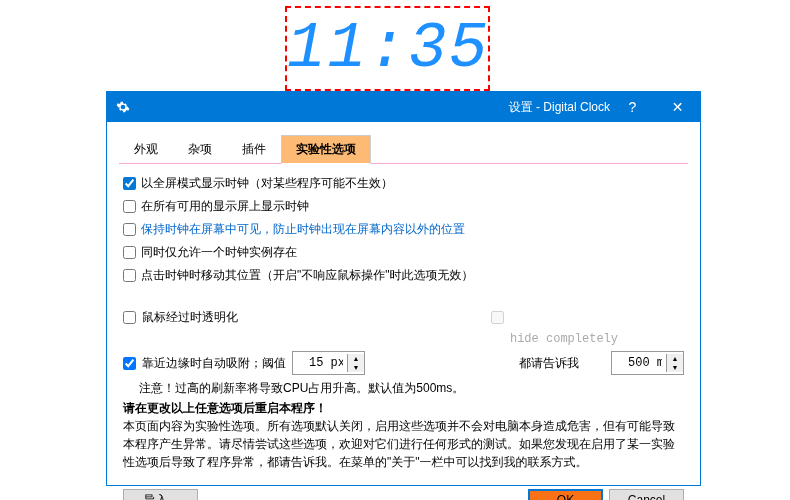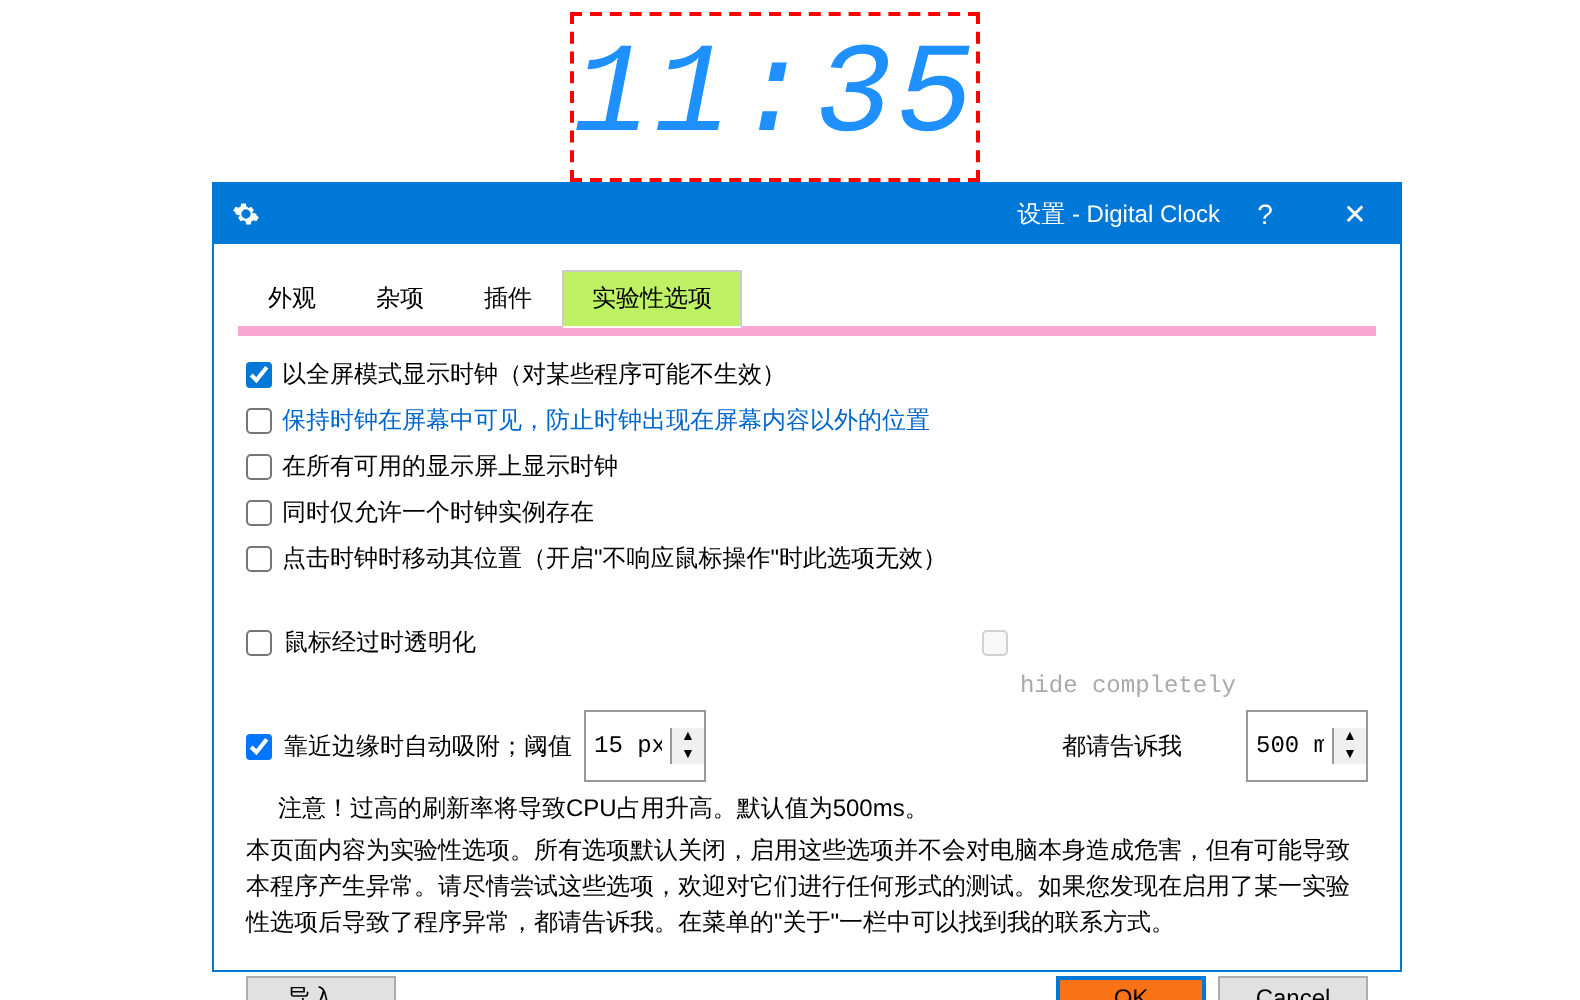--- a/index.html
+++ b/index.html
@@ -1,44 +1,44 @@
 <!DOCTYPE html>
 <html><head>
   <meta charset="utf-8">
   <style>
     * { box-sizing: border-box; margin: 0; padding: 0; }
     body { font-family: "Microsoft YaHei", "SimSun", sans-serif; font-size: 12px; background: #fff; width: 790px; height: 500px; position: relative; overflow: hidden; }
     
-    .clock-display { position: absolute; top: 6px; left: 285px; width: 205px; height: 85px; border: 2px dashed #ff0000; display: flex; align-items: center; justify-content: center; background: #fff; }
+    .clock-display { position: absolute; top: 6px; left: 285px; width: 205px; height: 85px; border: 2px dashed #ff0000; display: flex; align-items: center; justify-content: flex-start; background: #fff; }
     .clock-digits { font-family: "Courier New", monospace; font-size: 64px; color: #1e90ff; font-weight: 300; letter-spacing: 2px; font-style: italic; }
     
     .dialog { position: absolute; top: 91px; left: 106px; width: 595px; height: 395px; background: #fff; border: 1px solid #0078d7; }
     
     .titlebar { height: 30px; background: #0078d7; display: flex; align-items: center; padding-left: 8px; color: #fff; text-align: right; }
     .titlebar-icon { width: 16px; height: 16px; margin-right: 6px; display: flex; align-items: center; justify-content: center; }
     .titlebar-text { flex: 1; font-size: 12px; }
     .titlebar-buttons { display: flex; height: 100%; }
     .titlebar-btn { width: 45px; height: 100%; display: flex; align-items: center; justify-content: center; color: #fff; cursor: pointer; font-size: 14px; }
     
     .dialog-body { padding: 12px; height: calc(100% - 30px); display: flex; flex-direction: column; }
     
-    .tabs { display: flex; border-bottom: 5px solid #f9a8d4; }
+    .tabs { display: flex; border-bottom: 1px solid #f9a8d4; }
     .tab { padding: 5px 14px; border: 1px solid transparent; border-bottom: none; cursor: pointer; position: relative; top: 1px; font-size: 12px; }
-    .tab.active { border: 1px solid #ccc; border-bottom: 1px solid #fff; background: #bef264; }
+    .tab.active { border: 1px solid #ccc; border-bottom: 1px solid #fff; background: #fdba74; font-weight: bold; }
     
     .tab-content { flex: 1; padding: 10px 4px 4px 4px; display: flex; flex-direction: column; }
     
     .checkbox-row { display: flex; align-items: center; margin-bottom: 5px; min-height: 18px; }
     .checkbox-row input[type="checkbox"] { margin-right: 5px; width: 13px; height: 13px; accent-color: #0078d7; }
     .checkbox-row.blue label { color: #0066cc; }
     
     .row-flex { display: flex; align-items: center; margin-bottom: 5px; gap: 6px; }
     .row-flex .spacer { flex: 1; }
     
-    .spinner { display: inline-flex; align-items: center; border: 1px solid #999; height: 36px; }
+    .spinner { display: inline-flex; align-items: center; border: 1px solid #999; height: 24px; padding-left: 12px; }
     .spinner input { border: none; width: 42px; padding: 2px 4px; font-size: 12px; outline: none; font-family: "Courier New", monospace; }
     .spinner-btns { display: flex; flex-direction: column; border-left: 1px solid #999; }
     .spinner-btn { width: 16px; height: 9px; font-size: 7px; line-height: 1; display: flex; align-items: center; justify-content: center; cursor: pointer; background: #f0f0f0; border: none; }
     
     .disabled-text { color: #aaa; font-family: "Courier New", monospace; margin-top: 43px; }
     
     .warning-text { font-size: 12px; margin-bottom: 3px; margin-left: 16px; }
     .bold-warning { font-weight: bold; font-size: 12px; }
     
     .description { font-size: 12px; line-height: 1.5; margin-top: auto; margin-bottom: 10px; }
@@ -78,28 +78,28 @@
       <div class="tab">插件</div>
       <div class="tab active">实验性选项</div>
     </div>
 
     <div class="tab-content">
       <div class="checkbox-row">
         <input type="checkbox" checked="" style="">
         <label>以全屏模式显示时钟（对某些程序可能不生效）</label>
       </div>
 
+      <div class="checkbox-row">
+        <input type="checkbox" style="">
+        <label>在所有可用的显示屏上显示时钟</label>
+      </div>
+
       <div class="checkbox-row blue">
         <input type="checkbox" style="">
         <label>保持时钟在屏幕中可见，防止时钟出现在屏幕内容以外的位置</label>
-      </div>
-
-      <div class="checkbox-row">
-        <input type="checkbox" style="">
-        <label>在所有可用的显示屏上显示时钟</label>
       </div>
 
       <div class="checkbox-row">
         <input type="checkbox" style="">
         <label>同时仅允许一个时钟实例存在</label>
       </div>
 
       <div class="checkbox-row">
         <input type="checkbox" style="">
         <label>点击时钟时移动其位置（开启"不响应鼠标操作"时此选项无效）</label>
@@ -130,20 +130,21 @@
         <div class="spinner">
           <input type="text" value="500 ms" style="">
           <div class="spinner-btns">
             <button class="spinner-btn">▲</button>
             <button class="spinner-btn">▼</button>
           </div>
         </div>
       </div>
 
       <div class="warning-text">注意！过高的刷新率将导致CPU占用升高。默认值为500ms。</div>
+      <div class="bold-warning">请在更改以上任意选项后重启本程序！</div>
 
       <div class="description">本页面内容为实验性选项。所有选项默认关闭，启用这些选项并不会对电脑本身造成危害，但有可能导致本程序产生异常。请尽情尝试这些选项，欢迎对它们进行任何形式的测试。如果您发现在启用了某一实验性选项后导致了程序异常，都请告诉我。在菜单的"关于"一栏中可以找到我的联系方式。</div>
 
       <div class="button-row">
         <button class="btn">导入...</button>
         <div class="spacer"></div>
         <button class="btn primary">OK</button>
         <button class="btn">Cancel</button>
       </div>
     </div>

